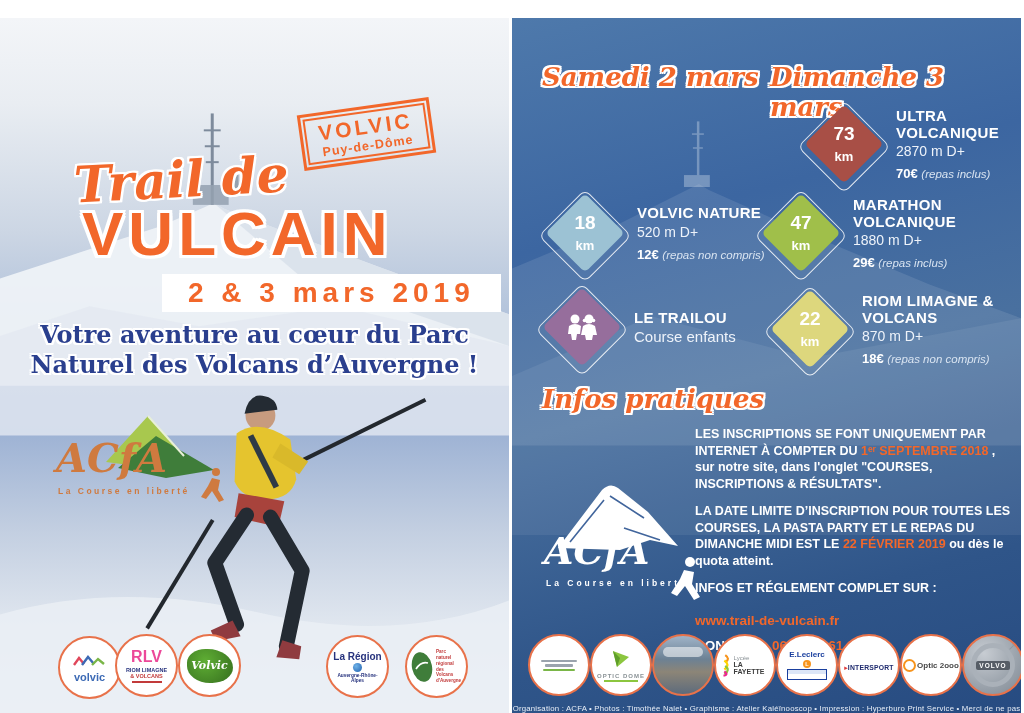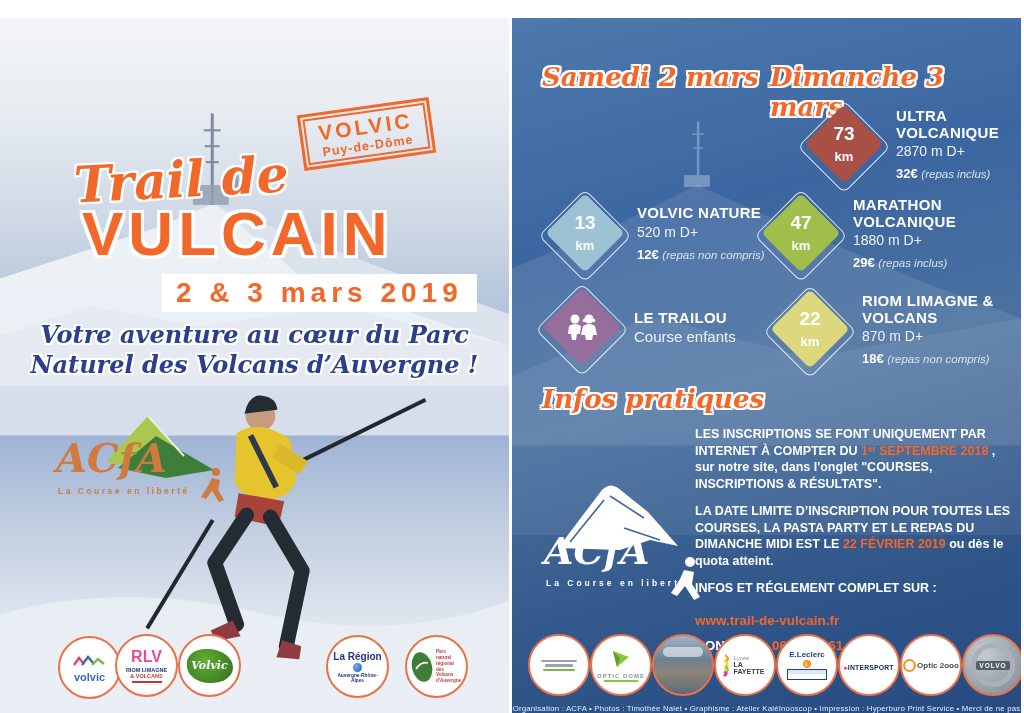--- a/index.html
+++ b/index.html
@@ -15,23 +15,23 @@
   .abs{position:absolute;}
 
   
   #stamp{left:300px;top:88px;transform:rotate(-8deg);border:3px solid #f2672a;padding:2px;background:rgba(255,255,255,0.06);}
   #stamp-inner{border:2px solid #f2672a;padding:2px 12px;text-align:center;color:#f2672a;}
   #stamp-line1{font-weight:bold;font-size:21px;letter-spacing:3px;}
   #stamp-line2{font-weight:bold;font-size:12.5px;letter-spacing:1px;}
   #title-script{left:74px;top:132px;font-size:50px;transform:rotate(-3deg);}
   #title-main{left:82px;top:180px;font-size:62px;font-weight:bold;letter-spacing:5px;color:#f2672a;font-family:"Liberation Sans",sans-serif;
     text-shadow:-3px -3px 0 #fff,0 -3px 0 #fff,3px -3px 0 #fff,-3px 0 0 #fff,3px 0 0 #fff,-3px 3px 0 #fff,0 3px 0 #fff,3px 3px 0 #fff;}
-  #date-band{left:162px;top:256px;background:#fff;padding:3px 14px;}
+  #date-band{left:162px;top:256px;background:#fff;padding:3px 26px;}
   #date-band span{font-weight:800;font-size:28px;letter-spacing:5px;color:#f2672a;white-space:nowrap;}
-  #tagline{left:0;top:302px;width:100%;text-align:center;font-family:"DejaVu Serif",serif;font-style:italic;font-weight:bold;font-size:24px;line-height:1.25;color:#2a3f8e;
+  #tagline{left:0;top:302px;width:100%;text-align:center;font-family:"DejaVu Serif",serif;font-weight:bold;font-size:24px;line-height:1.25;color:#2a3f8e;
     text-shadow:-2px -2px 0 #fff,0 -2px 0 #fff,2px -2px 0 #fff,-2px 0 0 #fff,2px 0 0 #fff,-2px 2px 0 #fff,0 2px 0 #fff,2px 2px 0 #fff;}
   #acfa-left{left:56px;top:388px;width:190px;height:100px;}
   #acfa-left .acfa-name{position:absolute;left:0;top:28px;font-family:"DejaVu Serif",serif;font-style:italic;font-weight:bold;font-size:40px;color:#cf7a3f;}
   #acfa-left .acfa-tag{position:absolute;left:2px;top:80px;font-size:8.5px;font-weight:bold;letter-spacing:2.5px;color:#cf7a3f;}
 
   .circle{position:absolute;width:63px;height:63px;border-radius:50%;background:#fff;border:2px solid #e8724a;box-sizing:border-box;display:flex;align-items:center;justify-content:center;overflow:hidden;text-align:center;}
   .circle .inner{width:100%;padding:0 3px;}
 
   
   #sat-title{left:30px;top:44px;font-size:26px;}
@@ -201,29 +201,29 @@
       <div class="dbox">
         <div class="dsq" style="background: rgb(168, 79, 70);"></div>
         <div class="dlabel">
           <span class="dnum">73</span>
           <span class="dunit">km</span>
         </div>
       </div>
       <div class="race-info" style="width:132px;">
         <div class="race-name">ULTRA VOLCANIQUE</div>
         <div class="race-elev">2870 m D+</div>
-        <div class="race-price"><span>32€</span> <span class="race-note">(repas inclus)</span></div>
+        <div class="race-price"><span>70€</span> <span class="race-note">(repas inclus)</span></div>
       </div>
     </div>
 
     <div class="race" style="left:33px;top:175px;">
       <div class="dbox">
         <div class="dsq" style="background: rgb(156, 194, 212);"></div>
         <div class="dlabel">
-          <span class="dnum">13</span>
+          <span class="dnum">18</span>
           <span class="dunit">km</span>
         </div>
       </div>
       <div class="race-info" style="width:170px;">
         <div class="race-name">VOLVIC NATURE</div>
         <div class="race-elev">520 m D+</div>
         <div class="race-price"><span>12€</span> <span class="race-note">(repas non compris)</span></div>
       </div>
     </div>
 

